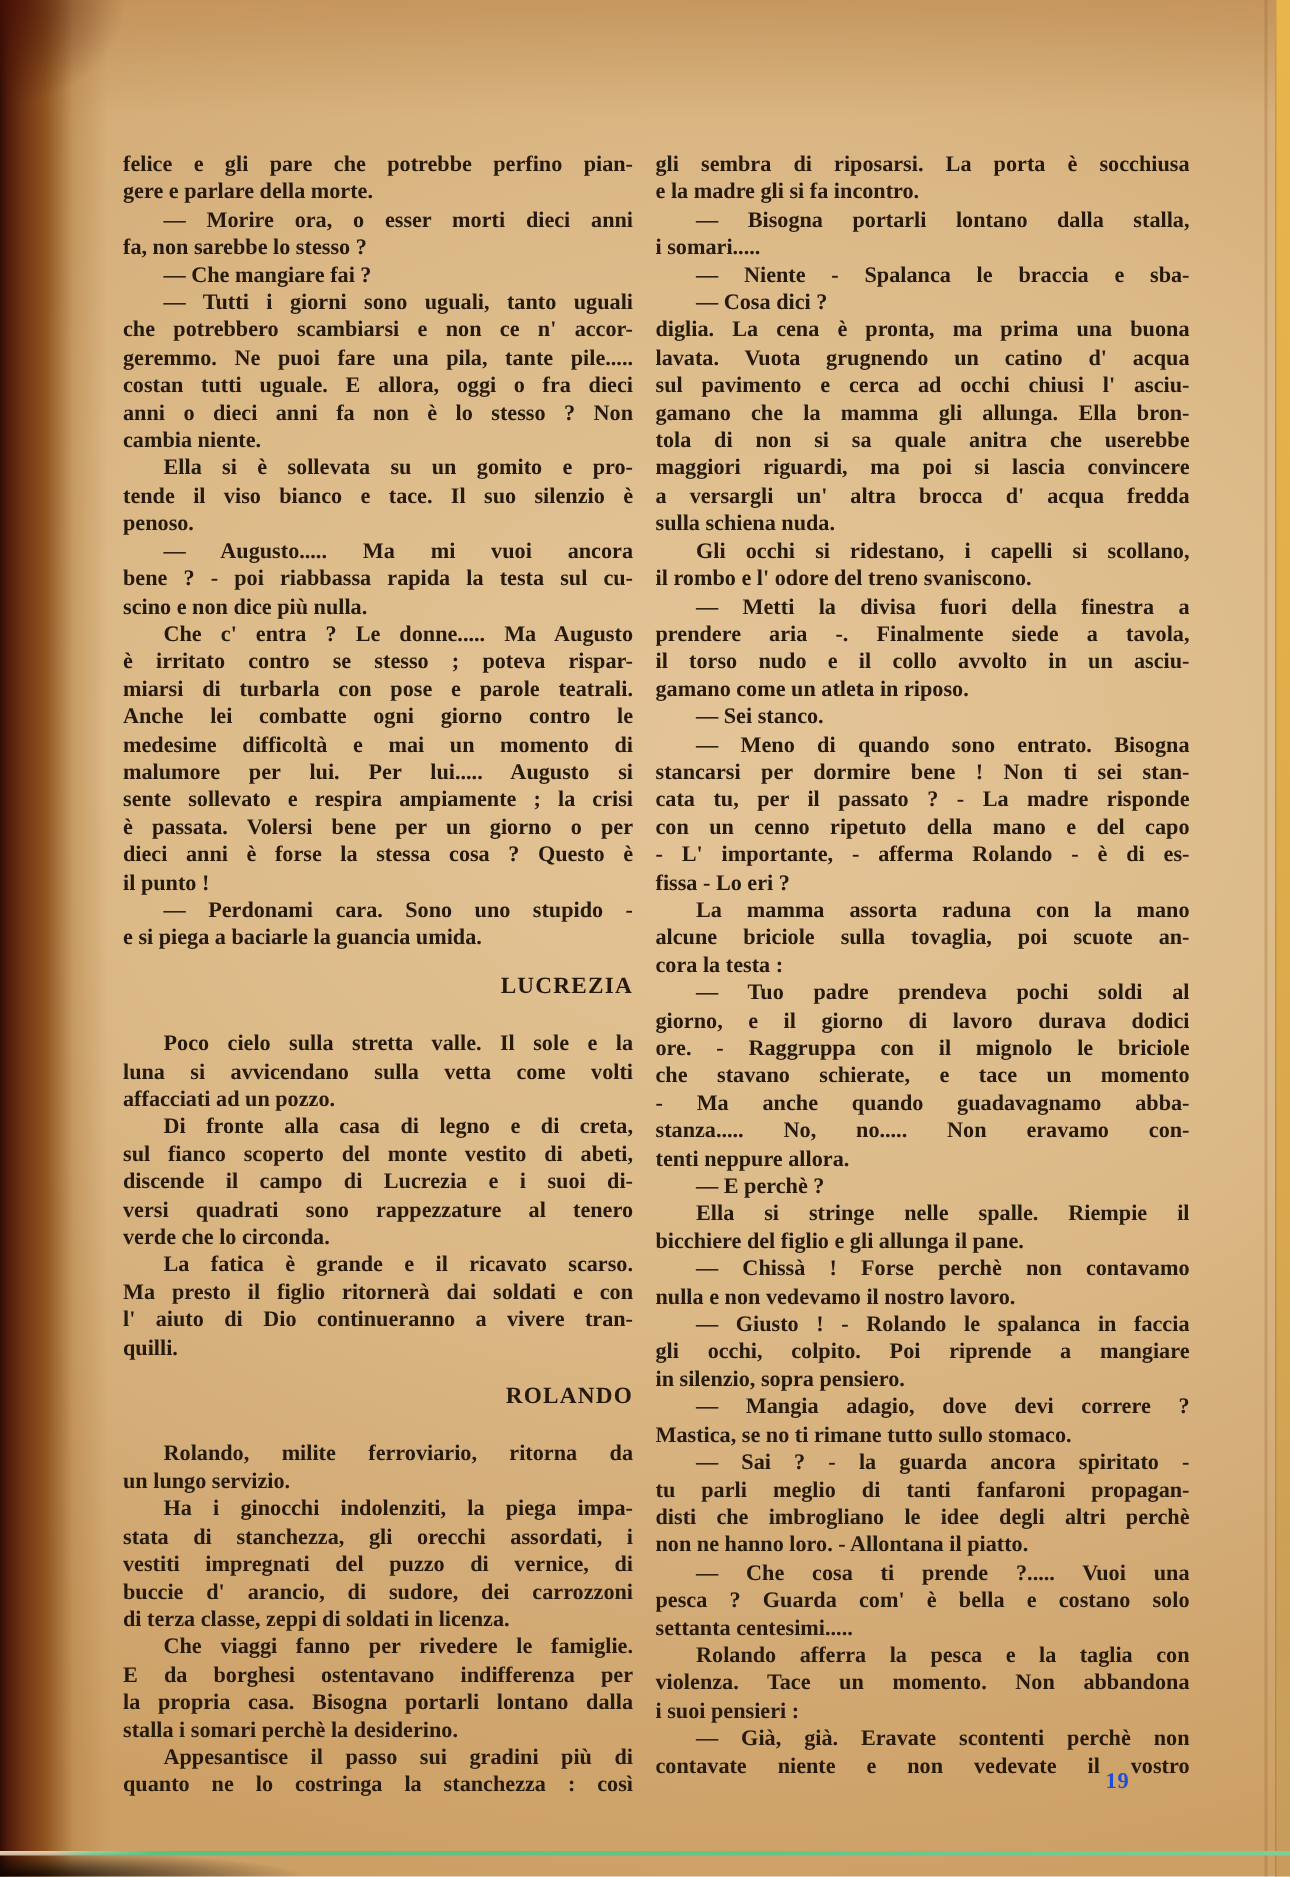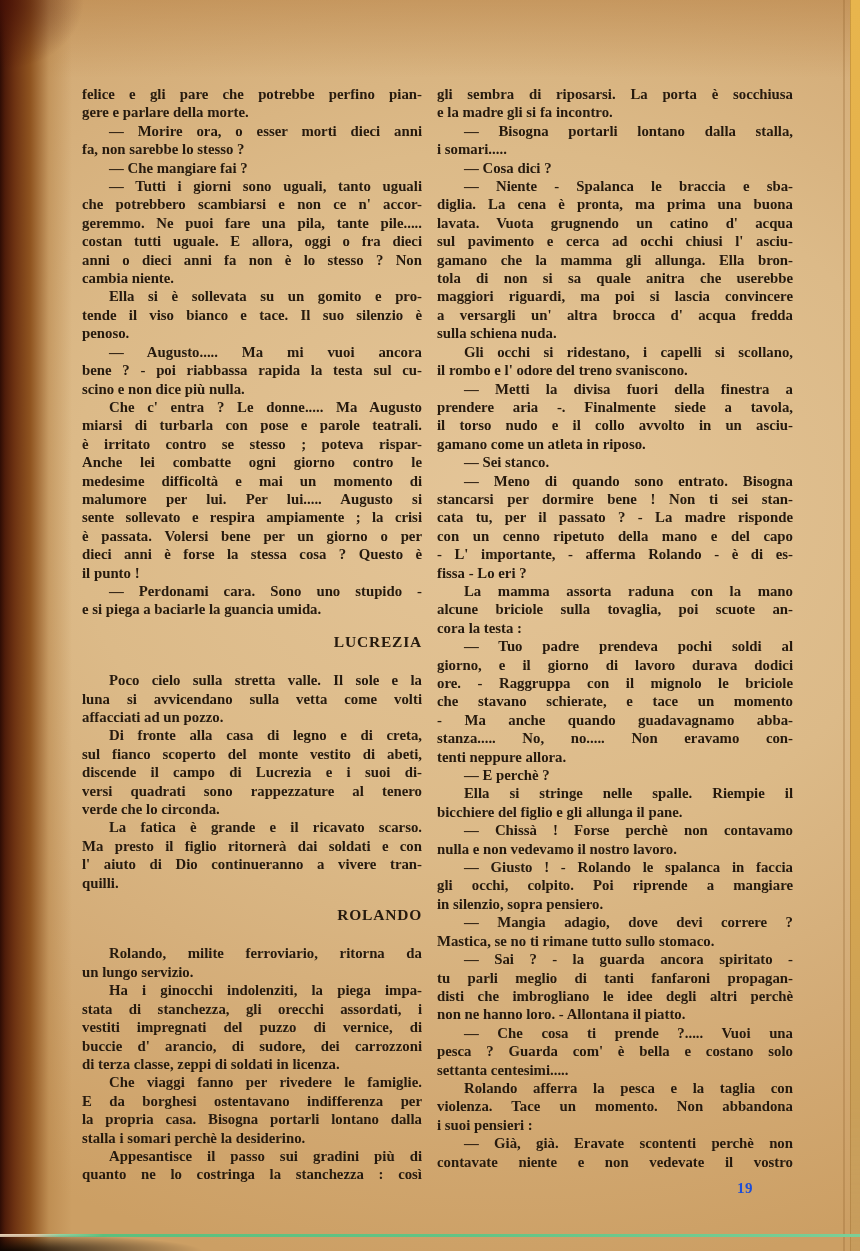--- a/index.html
+++ b/index.html
@@ -55,21 +55,21 @@
 
   
   .text-area {
     position: absolute; top: 85px; left: 82px;
     display: flex;
     color: #261a0e;
     font-weight: 700;
     font-size: 14.8px;
     line-height: 18.4px;
   }
-  .col { overflow: hidden; }
+  .col { overflow: hidden; margin-top: 16px; }
   .col-left  { width: 340px; margin-right: 15px; }
   .col-right { width: 356px; }
   .line {
     white-space: nowrap;
     text-align: justify;
     text-align-last: justify;
   }
   .line.end { text-align-last: left; }
   .line.indent { text-indent: 27px; }
   .heading {
@@ -108,22 +108,22 @@
       <div class="line">costan tutti uguale. E allora, oggi o fra dieci</div>
       <div class="line">anni o dieci anni fa non è lo stesso ? Non</div>
       <div class="line end">cambia niente.</div>
       <div class="line indent">Ella si è sollevata su un gomito e pro-</div>
       <div class="line">tende il viso bianco e tace. Il suo silenzio è</div>
       <div class="line end">penoso.</div>
       <div class="line indent">— Augusto..... Ma mi vuoi ancora</div>
       <div class="line">bene ? - poi riabbassa rapida la testa sul cu-</div>
       <div class="line end">scino e non dice più nulla.</div>
       <div class="line indent">Che c' entra ? Le donne..... Ma Augusto</div>
+      <div class="line">è irritato contro se stesso ; poteva rispar-</div>
       <div class="line">miarsi di turbarla con pose e parole teatrali.</div>
-      <div class="line">è irritato contro se stesso ; poteva rispar-</div>
       <div class="line">Anche lei combatte ogni giorno contro le</div>
       <div class="line">medesime difficoltà e mai un momento di</div>
       <div class="line">malumore per lui. Per lui..... Augusto si</div>
       <div class="line">sente sollevato e respira ampiamente ; la crisi</div>
       <div class="line">è passata. Volersi bene per un giorno o per</div>
       <div class="line">dieci anni è forse la stessa cosa ? Questo è</div>
       <div class="line end">il punto !</div>
       <div class="line indent">— Perdonami cara. Sono uno stupido -</div>
       <div class="line end">e si piega a baciarle la guancia umida.</div>
       <div class="heading">LUCREZIA</div>
@@ -152,22 +152,22 @@
       <div class="line">la propria casa. Bisogna portarli lontano dalla</div>
       <div class="line end">stalla i somari perchè la desiderino.</div>
       <div class="line indent">Appesantisce il passo sui gradini più di</div>
       <div class="line">quanto ne lo costringa la stanchezza : così</div>
     </div>
   <div class="col col-right" id="col-right">
       <div class="line">gli sembra di riposarsi. La porta è socchiusa</div>
       <div class="line end">e la madre gli si fa incontro.</div>
       <div class="line indent">— Bisogna portarli lontano dalla stalla,</div>
       <div class="line end">i somari.....</div>
+      <div class="line indent">— Niente - Spalanca le braccia e sba-</div>
       <div class="line indent end">— Cosa dici ?</div>
-      <div class="line indent">— Niente - Spalanca le braccia e sba-</div>
       <div class="line">diglia. La cena è pronta, ma prima una buona</div>
       <div class="line">lavata. Vuota grugnendo un catino d' acqua</div>
       <div class="line">sul pavimento e cerca ad occhi chiusi l' asciu-</div>
       <div class="line">gamano che la mamma gli allunga. Ella bron-</div>
       <div class="line">tola di non si sa quale anitra che userebbe</div>
       <div class="line">maggiori riguardi, ma poi si lascia convincere</div>
       <div class="line">a versargli un' altra brocca d' acqua fredda</div>
       <div class="line end">sulla schiena nuda.</div>
       <div class="line indent">Gli occhi si ridestano, i capelli si scollano,</div>
       <div class="line end">il rombo e l' odore del treno svaniscono.</div>

